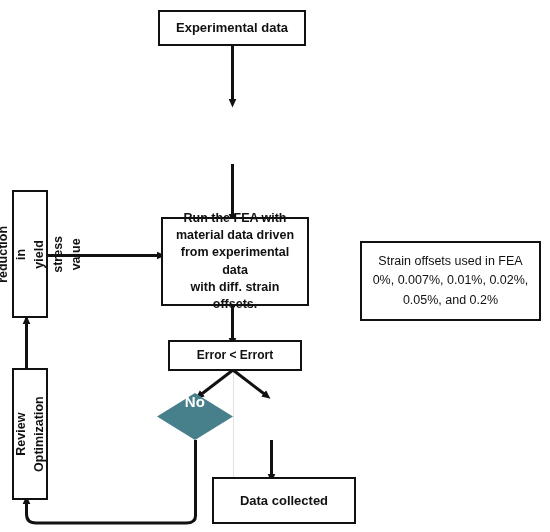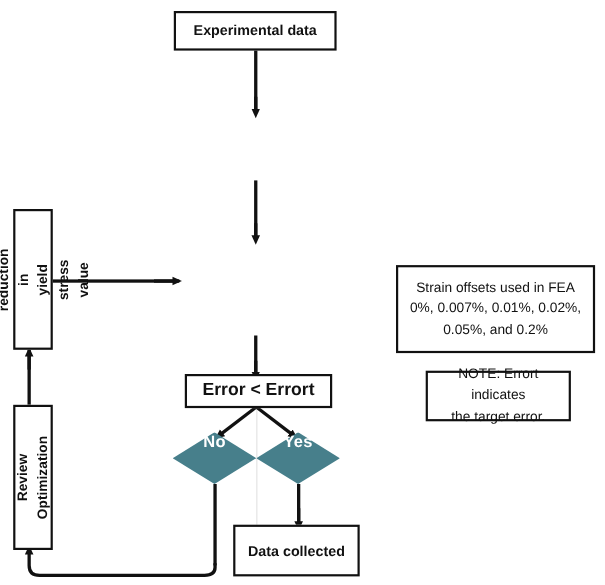--- a/index.html
+++ b/index.html
@@ -129,53 +129,51 @@
     <line x1="233" y1="370" x2="267" y2="396" stroke="#111111" stroke-width="3" marker-end="url(#ah)"></line>
 
     <path d="M195.5,512 L195.5,516 Q195.5,523 186,523 L36,523 Q26.5,523 26.5,514 L26.5,500" fill="none" stroke="#111111" stroke-width="3" marker-end="url(#ah)"></path>
   </svg>
 
   <div class="node" style="left:158px;top:10px;width:148px;height:36px;font-size:13px;">
     <span>Experimental data</span>
   </div>
 
 
+  <div class="node" style="left:161px;top:217px;width:148px;height:89px;font-size:12.5px;">
+    <span>Run the FEA with
+material data driven
+from experimental data
+with diff. strain offsets.</span>
+  </div>
 
-  <div class="node" style="left:168px;top:340px;width:134px;height:31px;font-size:16px;">
+  <div class="node" style="left:168px;top:340px;width:134px;height:31px;font-size:12px;">
     <span>Error &lt; Errort</span>
   </div>
 
-  <div class="node" style="left:212px;top:477px;width:115px;height:47px;font-size:13px;">
+  <div class="node" style="left:212px;top:477px;width:144px;height:47px;font-size:13px;">
     <span>Data collected</span>
   </div>
 
   <div class="vnode" style="left:12px;top:190px;width:36px;height:128px;font-size:12.5px;">
     <span>Iterative reduction in
 yield stress value</span>
   </div>
 
   <div class="vnode" style="left:12px;top:368px;width:36px;height:132px;font-size:12.5px;">
     <span>Review
 Optimization</span>
   </div>
 
   <div class="diamond" style="left:157px;top:393px;width:76px;height:47px;">
     <div class="shape"></div>
     <div class="lbl">No</div>
   </div>
 
-  <div class="diamond" style="left:233px;top:393px;width:76px;height:47px;">
-    <div class="shape"></div>
-    <div class="lbl">Yes</div>
-  </div>
 
   <div class="annot" style="left:360px;top:241px;width:181px;height:80px;font-size:12.5px;">
     <span>Strain offsets used in FEA
 0%, 0.007%, 0.01%, 0.02%,
 0.05%, and 0.2%</span>
   </div>
 
-  <div class="annot" style="left:387px;top:337px;width:132px;height:46px;font-size:12.5px;">
-    <span>NOTE: Errort indicates
-the target error.</span>
-  </div>
 
 </div>
 
 </body></html>

